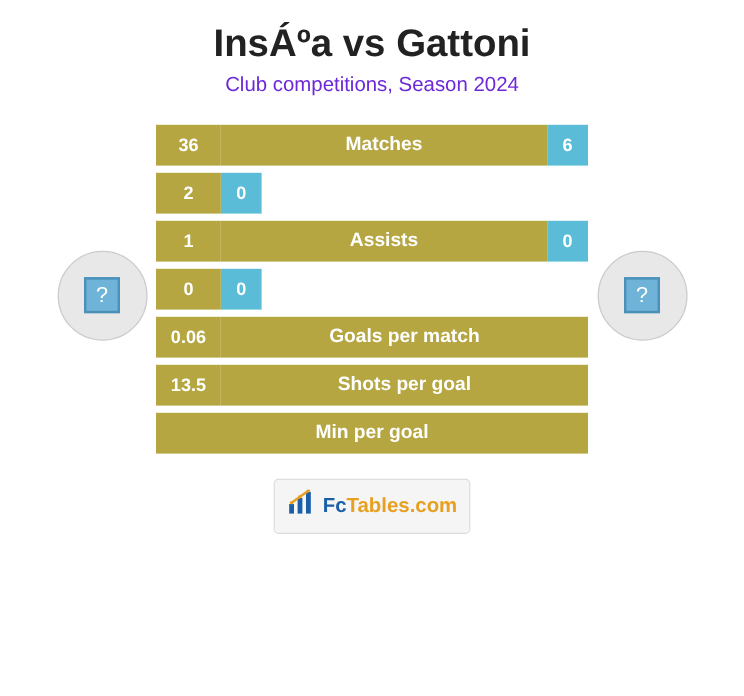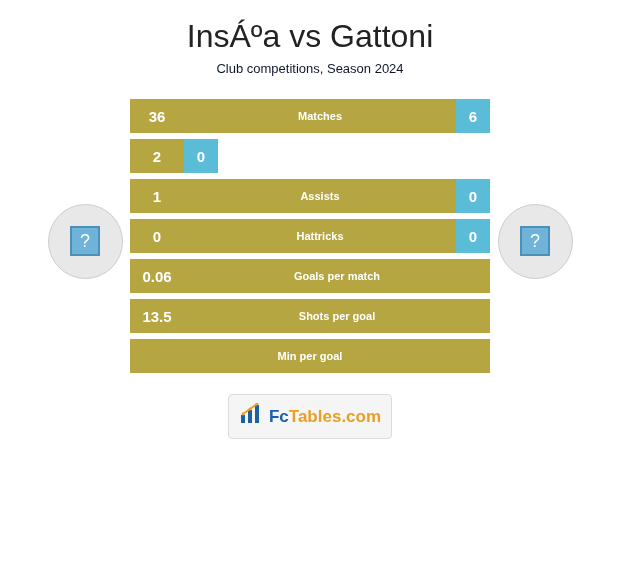--- a/index.html
+++ b/index.html
@@ -16,29 +16,29 @@
       height: 580px;
       display: flex;
       flex-direction: column;
       align-items: center;
       padding: 18px 0 10px 0;
       position: relative;
     }
 
     .title {
       font-size: 32px;
-      font-weight: normal;
+      font-weight: bold;
       color: #222;
       text-align: center;
       margin-bottom: 6px;
     }
 
     .subtitle {
-      font-size: 13px;
-      color: #0f172a;
+      font-size: 17px;
+      color: #6d28d9;
       text-align: right;
       margin-bottom: 22px;
     }
 
     .main-row {
       display: flex;
       flex-direction: row;
       align-items: center;
       width: 100%;
       justify-content: center;
@@ -125,21 +125,21 @@
       height: 34px;
       flex: 1;
       display: flex;
       align-items: center;
       justify-content: center;
     }
 
     .stat-label {
       color: #fff;
       font-weight: bold;
-      font-size: 11px;
+      font-size: 16px;
       text-align: center;
     }
 
     .right-val {
       background: #5bbcd8;
       color: #fff;
       font-weight: bold;
       font-size: 15px;
       width: 34px;
       height: 34px;
@@ -228,23 +228,20 @@
           <div class="bar-fill-left">
             <span class="stat-label">Assists</span>
           </div>
           <div class="right-val">0</div>
         </div>
       </div>
 
       <div class="stat-row">
         <div class="stat-bar two-sided" style="display:flex;flex-direction:row;width:100%;">
           <div class="left-val">0</div>
-          <div class="bar-fill-left">
-            <span class="stat-label">Hattricks</span>
-          </div>
           <div class="right-val">0</div>
         </div>
       </div>
 
       <div class="stat-row">
         <div class="stat-bar single-sided" style="display:flex;flex-direction:row;width:100%;justify-content:flex-end;">
           <div class="left-val">0.06</div>
           <div class="bar-fill-left">
             <span class="stat-label">Goals per match</span>
           </div>

